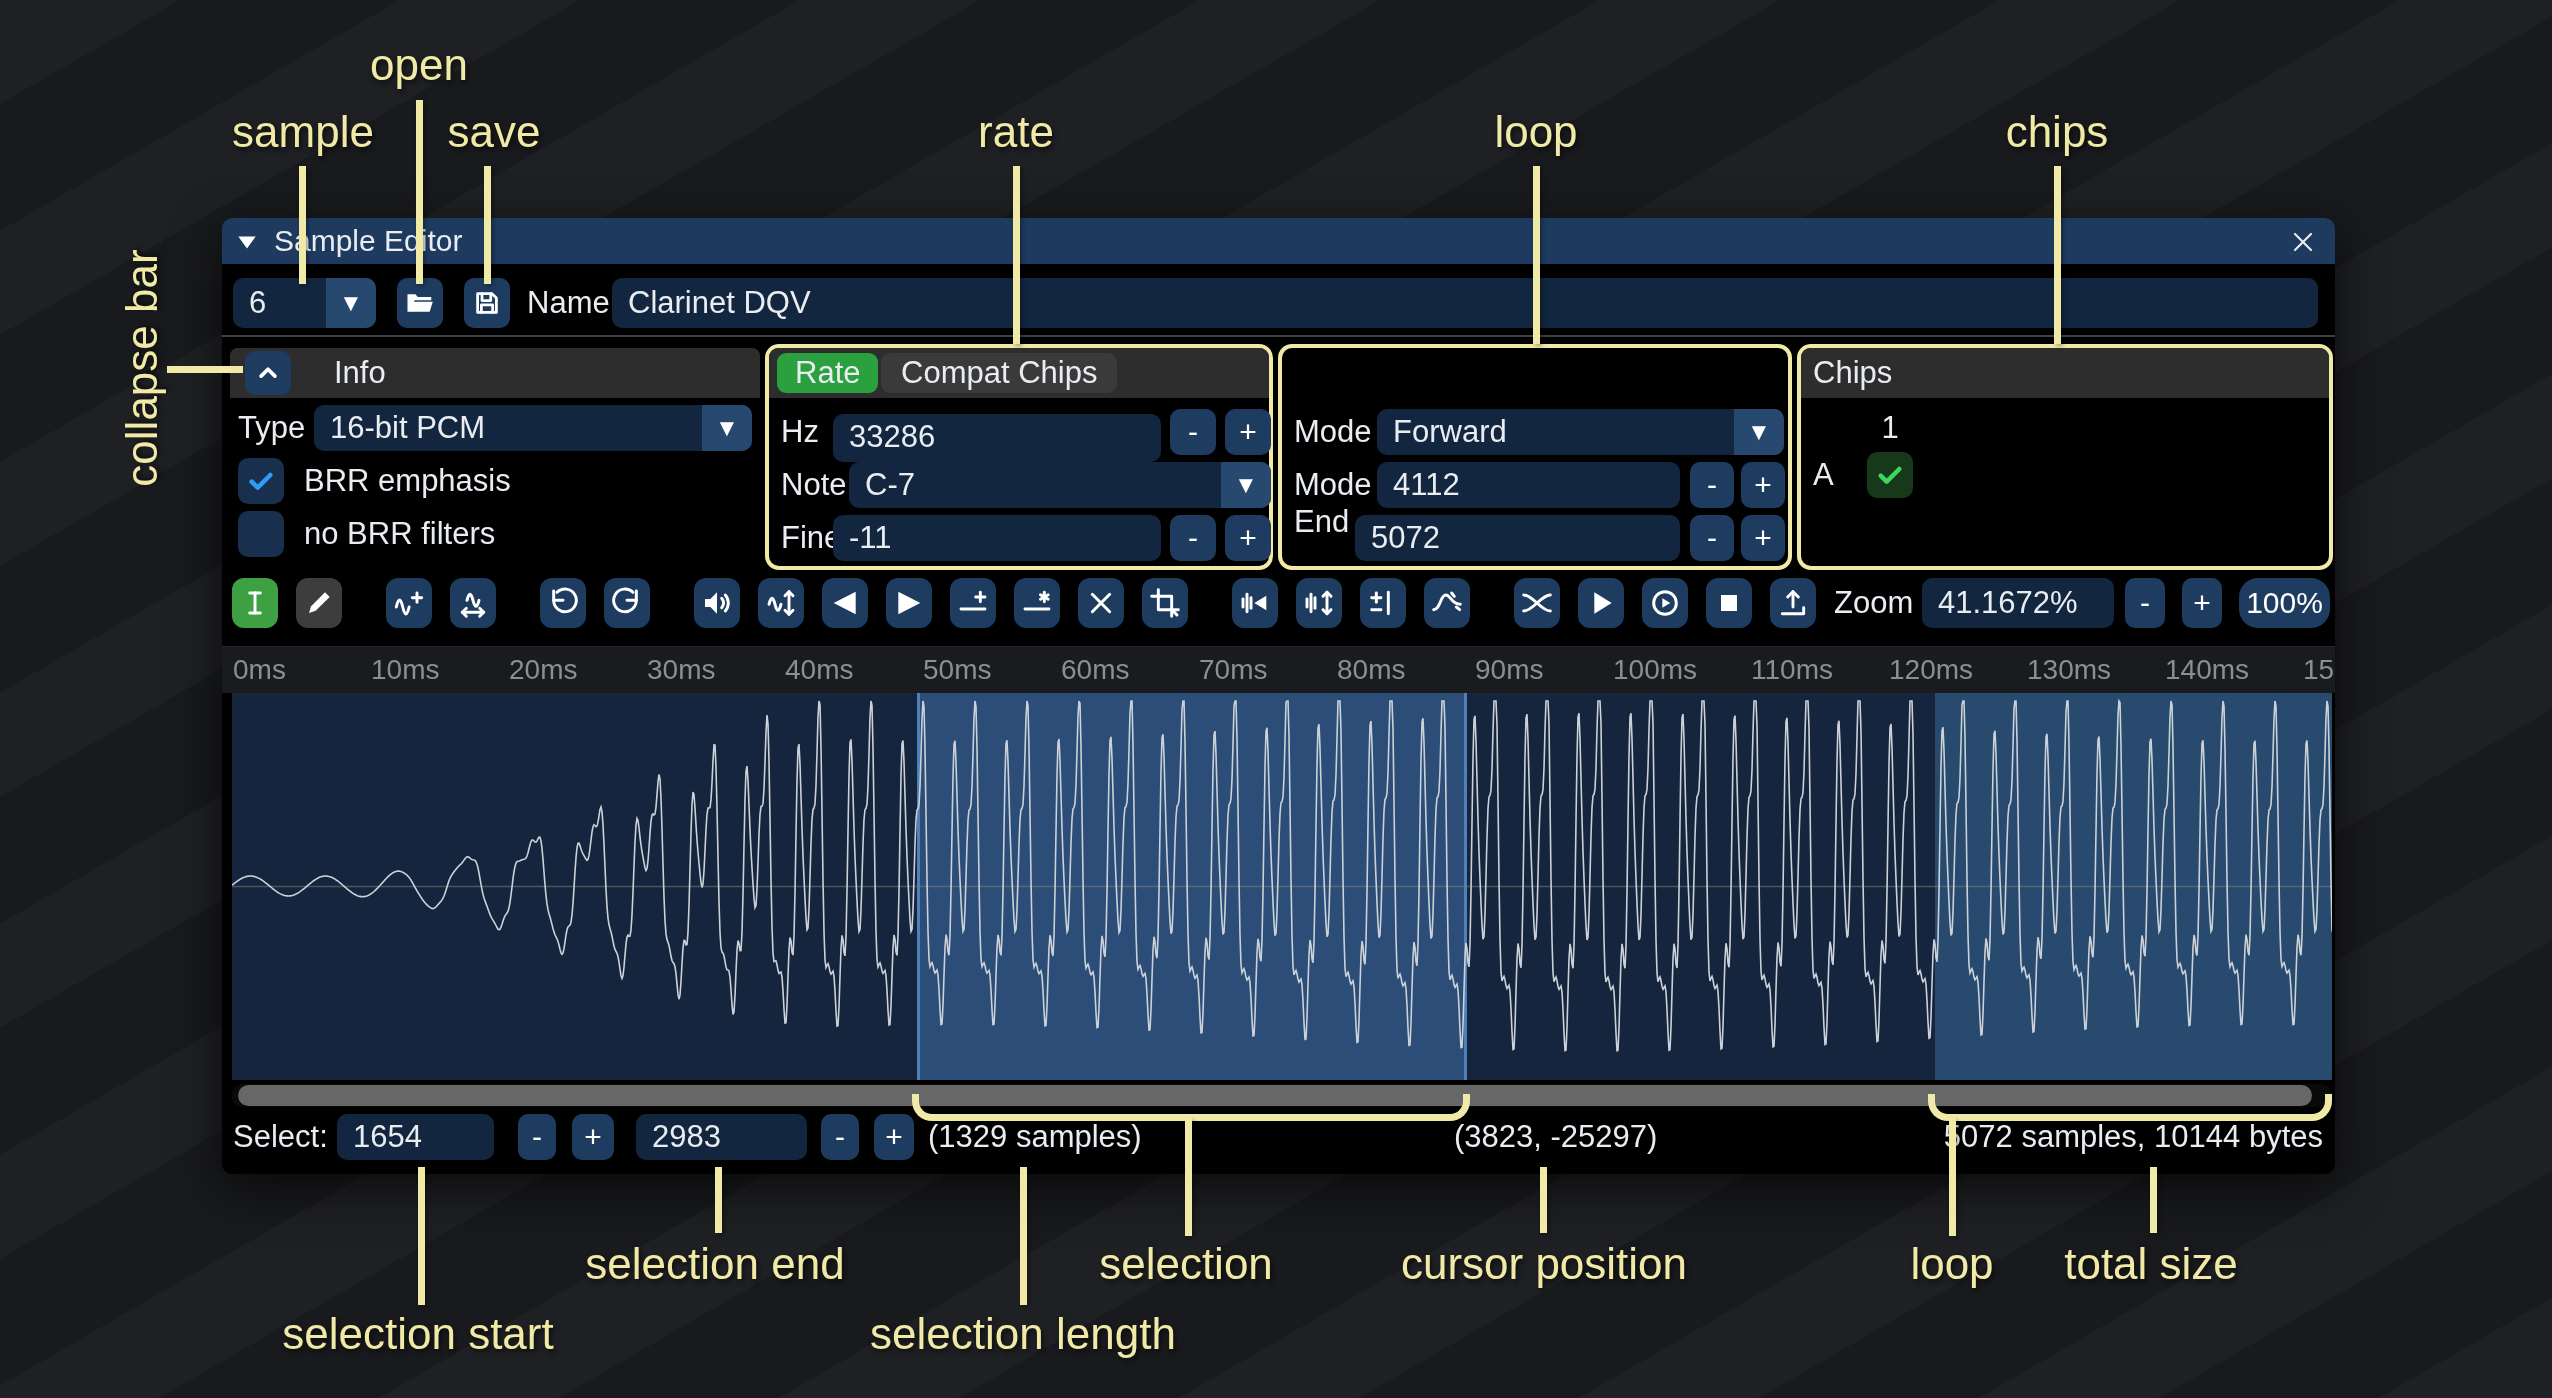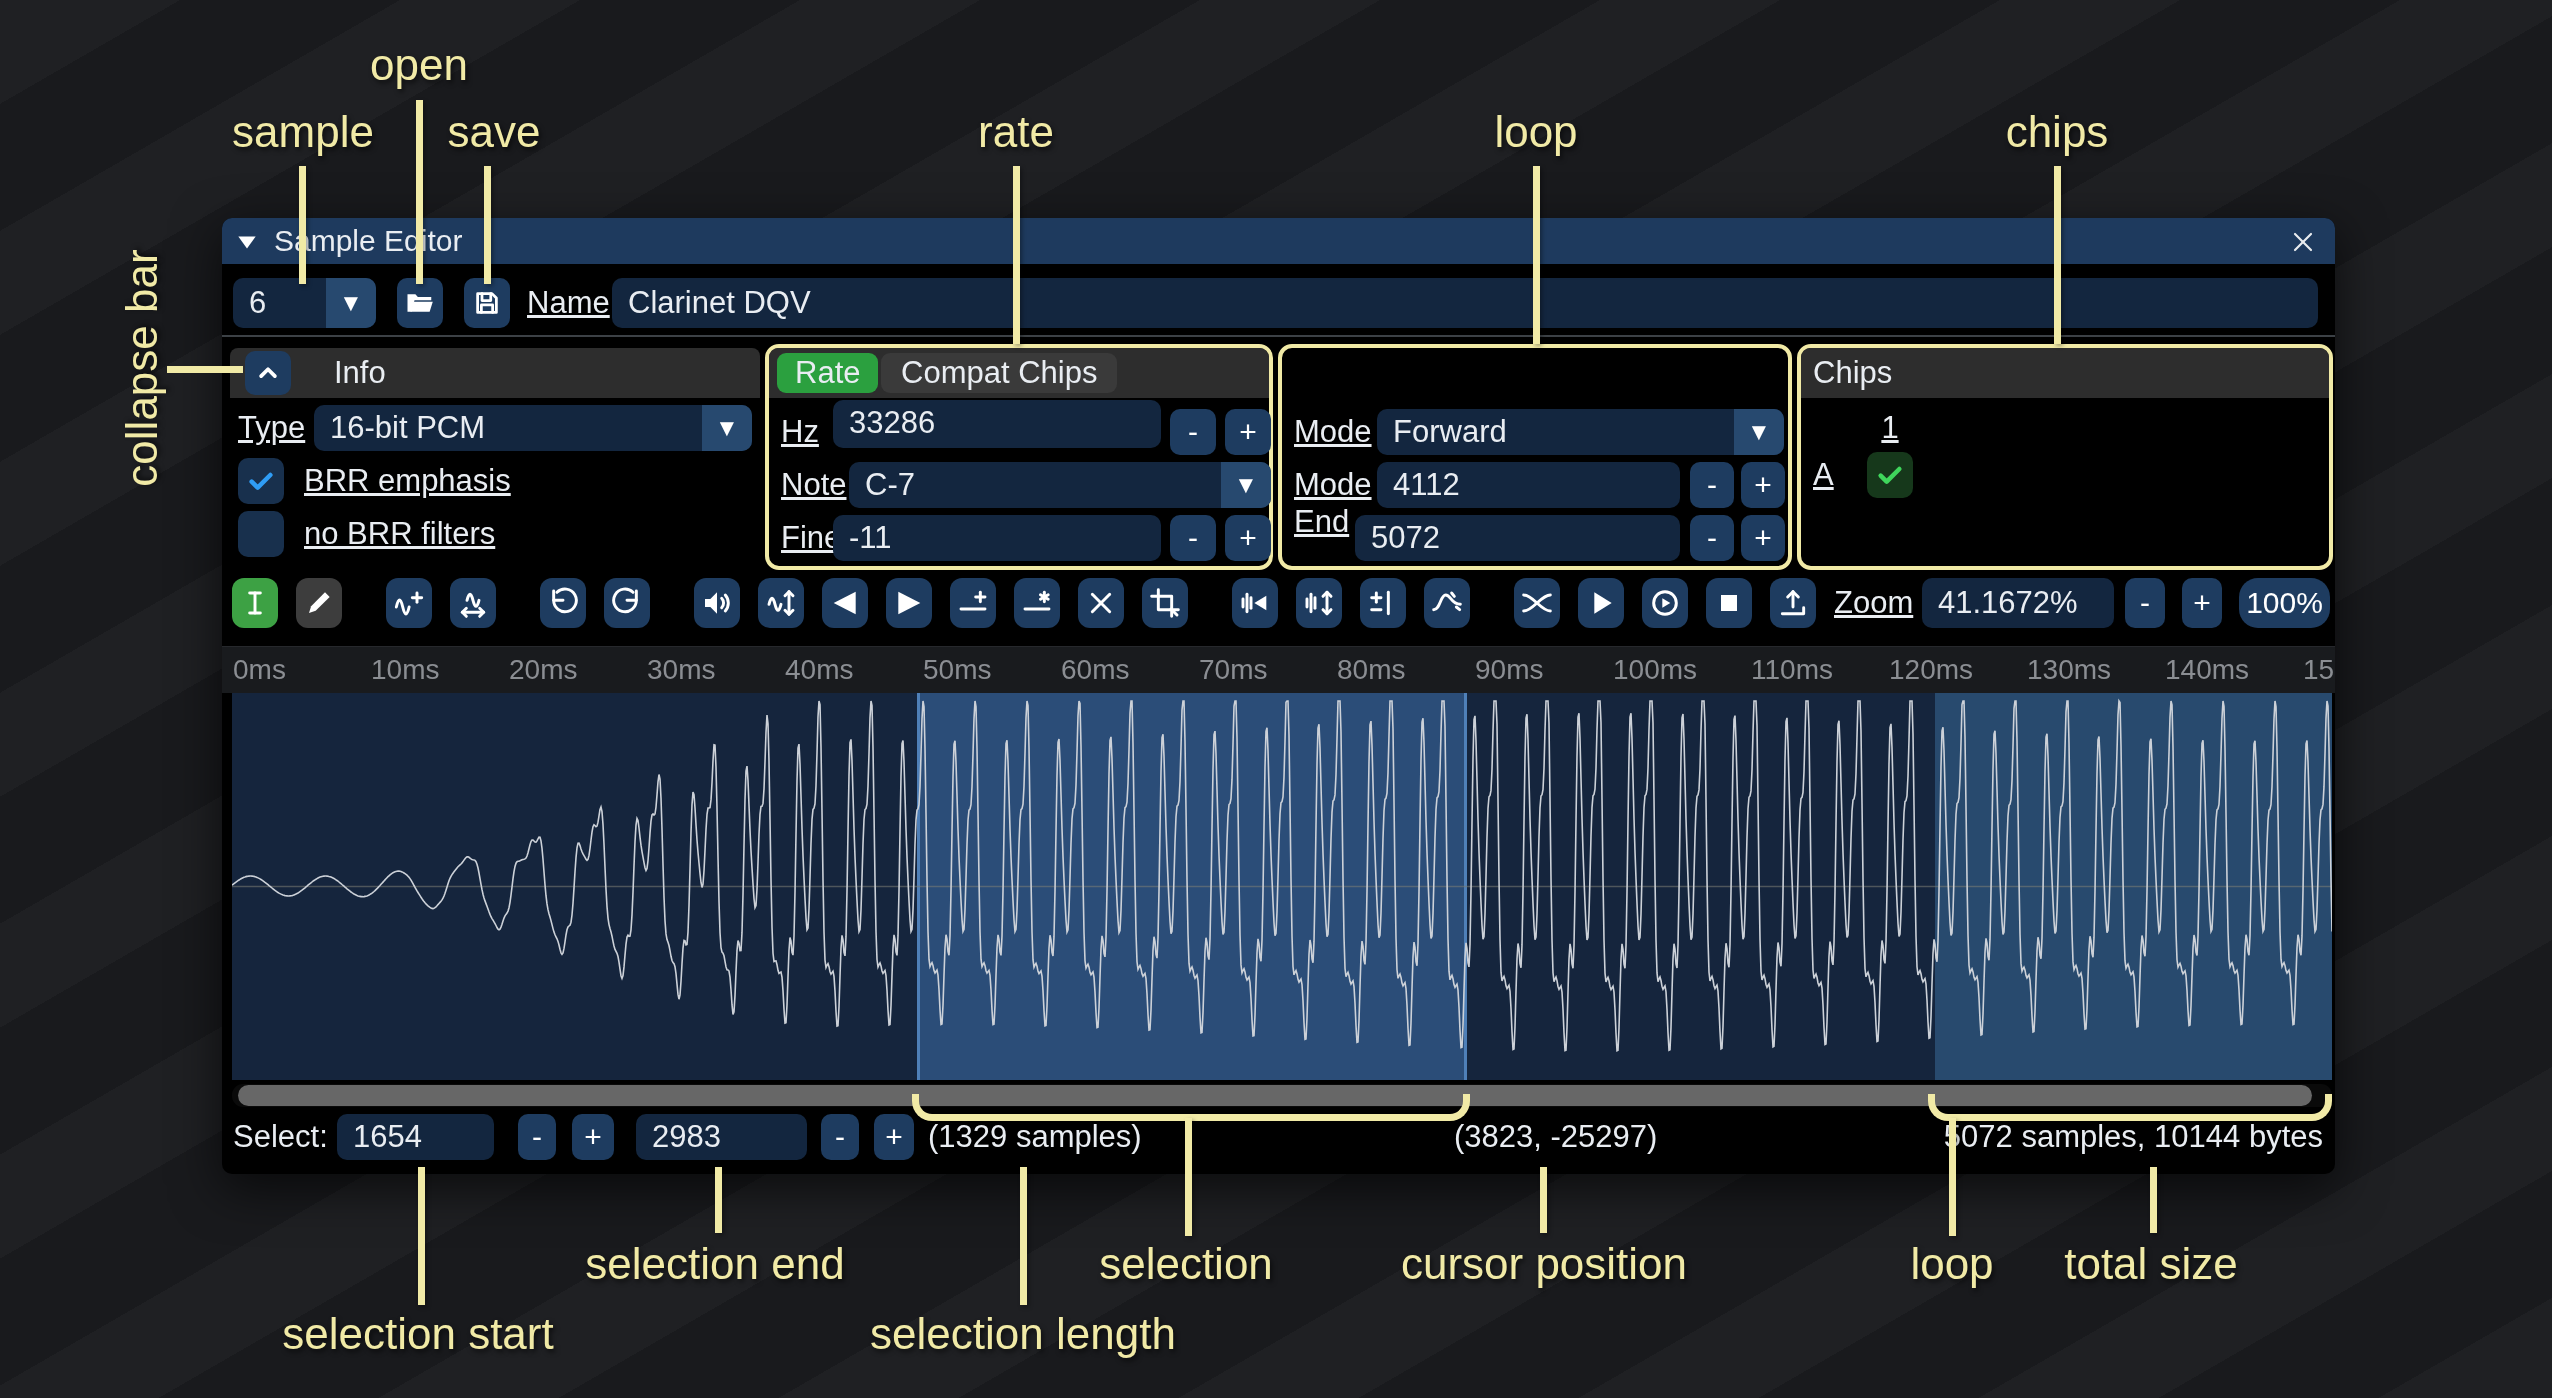--- a/index.html
+++ b/index.html
@@ -31,21 +31,21 @@
   .field{position:absolute;background:#13263f;border-radius:10px;color:#e9edf2;font-size:31px;
     box-sizing:border-box;padding:0 16px;overflow:hidden;white-space:nowrap;}
   .btn{position:absolute;background:#1e3c60;border-radius:10px;color:#fff;text-align:center;box-sizing:border-box;}
   .dd{position:absolute;background:#13263f;border-radius:10px;color:#e9edf2;font-size:31px;box-sizing:border-box;}
   .dd .dd-val{position:absolute;left:16px;top:0;}
   .dd .dd-arrow{position:absolute;right:0;top:0;width:50px;height:100%;background:#27496f;
     border-radius:0 10px 10px 0;color:#fff;text-align:center;font-size:24px;}
   .sep{position:absolute;left:0;width:100%;height:2px;background:#3c4146;}
   .panel-header{position:absolute;left:0;right:0;top:0;height:50px;background:#2d2d2d;color:#e9edf2;
     font-size:31px;line-height:50px;border-radius:8px 8px 0 0;}
-  .rowlabel{position:absolute;color:#e9edf2;font-size:31px;text-decoration:underline;}
+  .rowlabel{position:absolute;color:#e9edf2;font-size:31px;}
   .checkbox{position:absolute;width:46px;height:46px;background:#18304d;border-radius:10px;}
   .checkbox svg{display:none;margin:7px;}
   .checkbox.checked svg{display:block;}
   .checkbox svg path{fill:none;stroke:#2f9df5;stroke-width:3.4;stroke-linecap:round;stroke-linejoin:round;}
   .stepper{font-size:30px;line-height:46px;}
   .tbtn{position:absolute;top:0;width:46px;height:50px;background:#1e3c60;border-radius:12px;}
   .tbtn svg{width:32px;height:32px;margin:9px auto;display:block;}
   .tbtn.green{background:#3da144;}
   .tbtn.gray{background:#3d3d3d;}
   .timeline{position:absolute;left:0;top:428px;width:2113px;height:46px;background:#191b1e;
@@ -128,21 +128,21 @@
       </div>
       <div class="rowlabel" style="left:74px;top:163px;line-height:46px;">no BRR filters</div>
     </div>
 
     <div class="panel-outline" style="left:543px;top:126px;width:508px;height:226px;">
       <div class="panel-header" style="border-radius:9px 9px 0 0;">
         <span style="position:absolute;left:8px;top:5px;height:40px;line-height:40px;padding:0 18px;background:#2ba03f;border-radius:9px;">Rate</span>
         <span style="position:absolute;left:112px;top:5px;height:40px;line-height:40px;padding:0 20px;background:#3a3a3a;border-radius:9px;">Compat Chips</span>
       </div>
       <div class="rowlabel" style="left:12px;top:61px;line-height:46px;">Hz</div>
-      <div class="field" style="left:64px;top:52px;width:328px;height:48px;line-height:46px;"><span>33286</span></div>
+      <div class="field" style="left:64px;top:66px;width:328px;height:48px;line-height:46px;"><span>33286</span></div>
       <div class="btn stepper" style="left:401px;top:61px;width:46px;height:46px;">-</div>
       <div class="btn stepper" style="left:456px;top:61px;width:46px;height:46px;">+</div>
       <div class="rowlabel" style="left:12px;top:114px;line-height:46px;">Note</div>
       <div class="dd" style="left:80px;top:114px;width:422px;height:46px;">
         <span class="dd-val" style="line-height:46px;">C-7</span>
         <span class="dd-arrow" style="line-height:46px;">▼</span>
       </div>
       <div class="rowlabel" style="left:12px;top:167px;line-height:46px;">Fine</div>
       <div class="field" style="left:64px;top:167px;width:328px;height:46px;line-height:46px;"><span>-11</span></div>
       <div class="btn stepper" style="left:401px;top:167px;width:46px;height:46px;">-</div>

